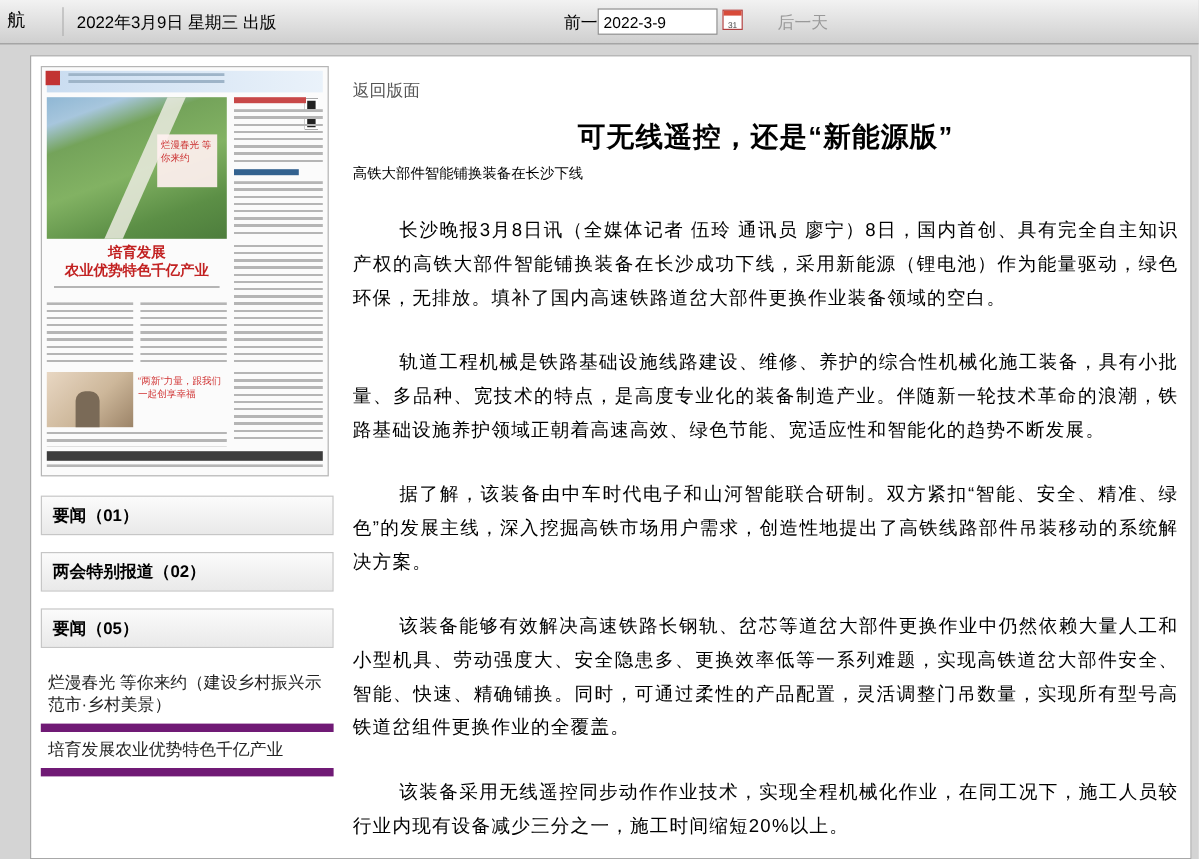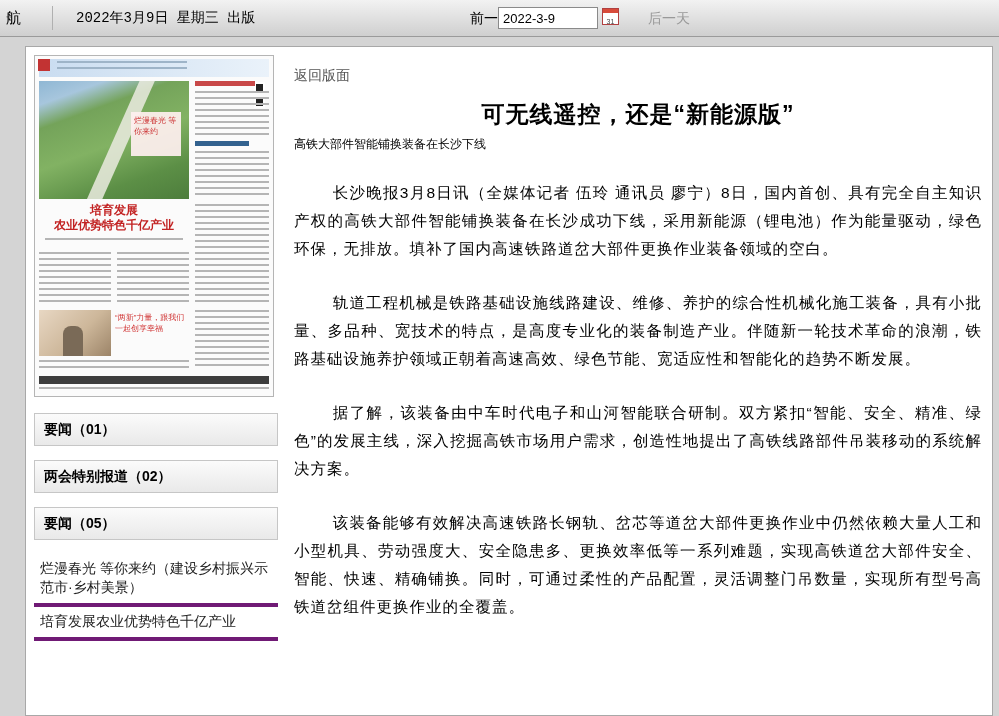--- a/index.html
+++ b/index.html
@@ -10,21 +10,21 @@
     color:#000;
   }
   
   .topbar {
     position:absolute; top:0; left:0; right:0; height:36px;
     background:linear-gradient(#f2f2f2,#cfcfcf);
     border-bottom:1px solid #9a9a9a;
   }
   .nav-partial { position:absolute; left:6px; top:0; line-height:36px; font-size:15px; cursor:pointer; }
   .tb-sep { position:absolute; left:52px; top:6px; height:24px; width:1px; background:#b0b0b0; }
-  .date-text { position:absolute; left:76px; top:0; line-height:36px; font-size:14px;font-family:Liberation Mono, monospace; }
+  .date-text { position:absolute; left:64px; top:0; line-height:36px; font-size:14px; }
   .prev { position:absolute; left:470px; top:0; line-height:36px; font-size:14px; cursor:pointer; }
   .date-input {
     position:absolute; left:498px; top:7px; width:90px; height:18px;
     border:1px solid #8a8a8a; background:#fff; font-size:13px; padding:1px 4px;
     font-family:"Liberation Sans","DejaVu Sans",sans-serif;
   }
   .cal {
     position:absolute; left:602px; top:8px; width:15px; height:15px;
     background:#fff; border:1px solid #b04040; cursor:pointer;
   }
@@ -92,21 +92,21 @@
   
   .sections { margin-top:16px; }
   .section-item {
     height:31px; line-height:31px; margin-bottom:14px; padding-left:9px;
     background:linear-gradient(#fbfbfb,#e9e9e9);
     border:1px solid #c6c6c6; font-weight:bold; font-size:14px; cursor:pointer;
   }
   .articles { margin-top:2px; }
   .article-item {
     padding:5px 6px 6px 6px; font-size:14px; line-height:19px; color:#222;
-    border-bottom:4px solid #701a75; cursor:pointer;
+    border-bottom:7px solid #701a75; cursor:pointer;
   }
 
   
   .maincol { position:absolute; top:8px; left:268px; right:10px; }
   .back { margin-top:12px; font-size:14px; color:#555; cursor:pointer; width:70px; }
   .title { margin:14px 0 0 0; text-align:center; font-size:23px; letter-spacing:1px; font-weight:bold; }
   .subtitle { margin:6px 0 0 0; text-align:left; font-size:12px; font-weight:normal; }
   .bodytext { margin-top:26px; }
   .bodytext p {
     margin:0 0 26px 0; font-size:15.5px; line-height:28px; letter-spacing:1px;
@@ -175,16 +175,17 @@
 
   <div class="maincol">
     <div class="back">返回版面</div>
     <h1 class="title">可无线遥控，还是“新能源版”</h1>
     <h2 class="subtitle">高铁大部件智能铺换装备在长沙下线</h2>
     <div class="bodytext">
       <p>长沙晚报3月8日讯（全媒体记者 伍玲 通讯员 廖宁）8日，国内首创、具有完全自主知识产权的高铁大部件智能铺换装备在长沙成功下线，采用新能源（锂电池）作为能量驱动，绿色环保，无排放。填补了国内高速铁路道岔大部件更换作业装备领域的空白。</p>
       <p>轨道工程机械是铁路基础设施线路建设、维修、养护的综合性机械化施工装备，具有小批量、多品种、宽技术的特点，是高度专业化的装备制造产业。伴随新一轮技术革命的浪潮，铁路基础设施养护领域正朝着高速高效、绿色节能、宽适应性和智能化的趋势不断发展。</p>
       <p>据了解，该装备由中车时代电子和山河智能联合研制。双方紧扣“智能、安全、精准、绿色”的发展主线，深入挖掘高铁市场用户需求，创造性地提出了高铁线路部件吊装移动的系统解决方案。</p>
       <p>该装备能够有效解决高速铁路长钢轨、岔芯等道岔大部件更换作业中仍然依赖大量人工和小型机具、劳动强度大、安全隐患多、更换效率低等一系列难题，实现高铁道岔大部件安全、智能、快速、精确铺换。同时，可通过柔性的产品配置，灵活调整门吊数量，实现所有型号高铁道岔组件更换作业的全覆盖。</p>
+      <p>该装备采用无线遥控同步动作作业技术，实现全程机械化作业，在同工况下，施工人员较行业内现有设备减少三分之一，施工时间缩短20%以上。</p>
     </div>
   </div>
 
 </div>
 
 </body></html>

